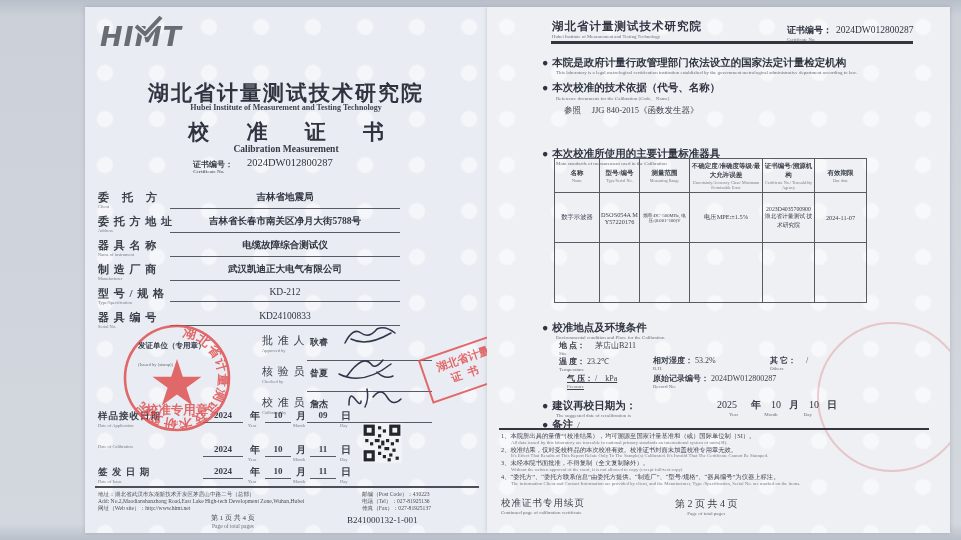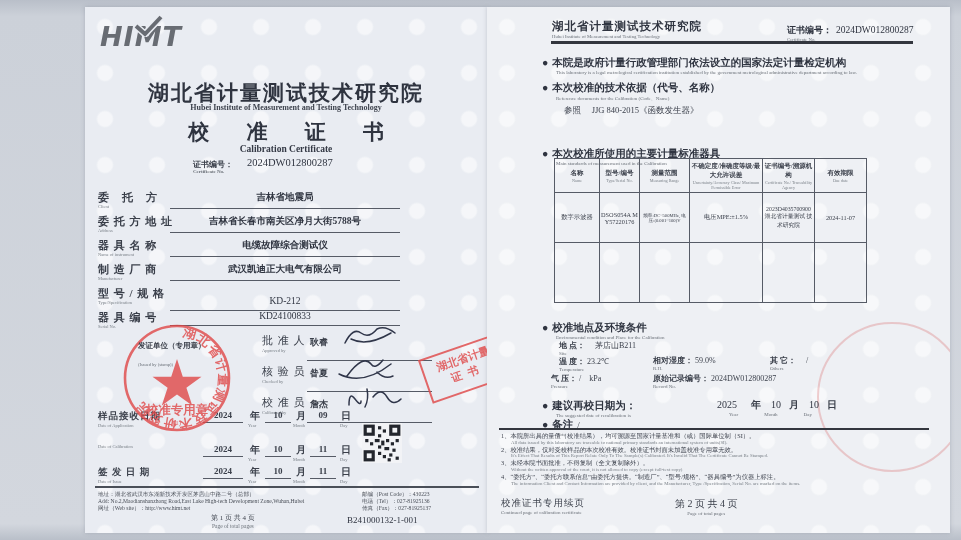--- a/index.html
+++ b/index.html
@@ -73,21 +73,21 @@
       <span class="logo">HIMT</span>
       <svg class="abs" style="left:33px; top:-6px;" width="30" height="22" viewBox="0 0 30 22">
         <path d="M3 11 L12 19 L28 2" fill="none" stroke="#e9ecf2" stroke-width="7"></path>
         <path d="M3 11 L12 19 L28 2" fill="none" stroke="#686c73" stroke-width="4"></path>
       </svg>
     </div>
 
     <div class="abs h-cn" style="top:72px;">湖北省计量测试技术研究院</div>
     <div class="abs h-en" style="top:96px;">Hubei Institute of Measurement and Testing Technology</div>
     <div class="abs t-cn" style="top:111px;">校 准 证 书</div>
-    <div class="abs t-en" style="top:137px;">Calibration Certificate</div>
+    <div class="abs t-en" style="top:137px;">Calibration Measurement</div>
 
     <div class="abs" style="left:108px; top:150px; width:220px;">
       <span class="abs" style="left:0; top:2px; font-size:8px; font-weight:bold;">证书编号：</span>
       <span class="abs en-t" style="left:0; top:12px; font-size:5px; font-weight:bold;">Certificate No.</span>
       <span class="abs" style="left:54px; top:0; font-size:10.5px; color:#2f3440;">2024DW012800287</span>
     </div>
 
     <div class="frow" style="top:183px;">
       <span class="flab">
           <span class="cn">委　托　方</span>
@@ -114,21 +114,21 @@
           <span class="cn">制 造 厂 商</span>
           <span class="en">Manufacturer</span>
         </span>
       <span class="fval">武汉凯迪正大电气有限公司</span>
     </div>
     <div class="frow" style="top:279px;">
       <span class="flab">
           <span class="cn">型 号 / 规 格</span>
           <span class="en">Type/Specification</span>
         </span>
-      <span class="fval" style="font-family:'Liberation Serif',serif; font-weight:normal;margin-top:9px;">KD-212</span>
+      <span class="fval" style="font-family:'Liberation Serif',serif; font-weight:normal;">KD-212</span>
     </div>
     <div class="frow" style="top:303px;">
       <span class="flab">
           <span class="cn">器 具 编 号</span>
           <span class="en">Serial No.</span>
         </span>
       <span class="fval" style="font-family:'Liberation Serif',serif; font-weight:normal;">KD24100833</span>
     </div>
 
     <div class="abs" style="left:53px; top:327px; z-index:3;">
@@ -366,29 +366,29 @@
       <span style="margin-left:8px;">茅店山B211</span>
       <div class="rp-en">Site</div>
     </div>
     <div class="abs envl" style="left:72px; top:348px;">
       <b>温 度：</b>
       <span>23.2℃</span>
       <div class="rp-en">Temperature</div>
     </div>
     <div class="abs envl" style="left:166px; top:348px;">
       <b>相对湿度：</b>
-      <span>59.0%</span>
+      <span>53.2%</span>
       <div class="rp-en">R.H.</div>
     </div>
     <div class="abs envl" style="left:283px; top:348px;">
       <b>其 它：</b>
       <span style="margin-left:8px;">/</span>
       <div class="rp-en">Others</div>
     </div>
-    <div class="abs envl" style="left:64px; top:366px;">
+    <div class="abs envl" style="left:80px; top:366px;text-decoration:underline;">
       <b>气 压：</b>
       <span>/　kPa</span>
       <div class="rp-en">Pressure</div>
     </div>
     <div class="abs envl" style="left:166px; top:366px;">
       <b>原始记录编号：</b>
       <span>2024DW012800287</span>
       <div class="rp-en">Record No.</div>
     </div>
 

